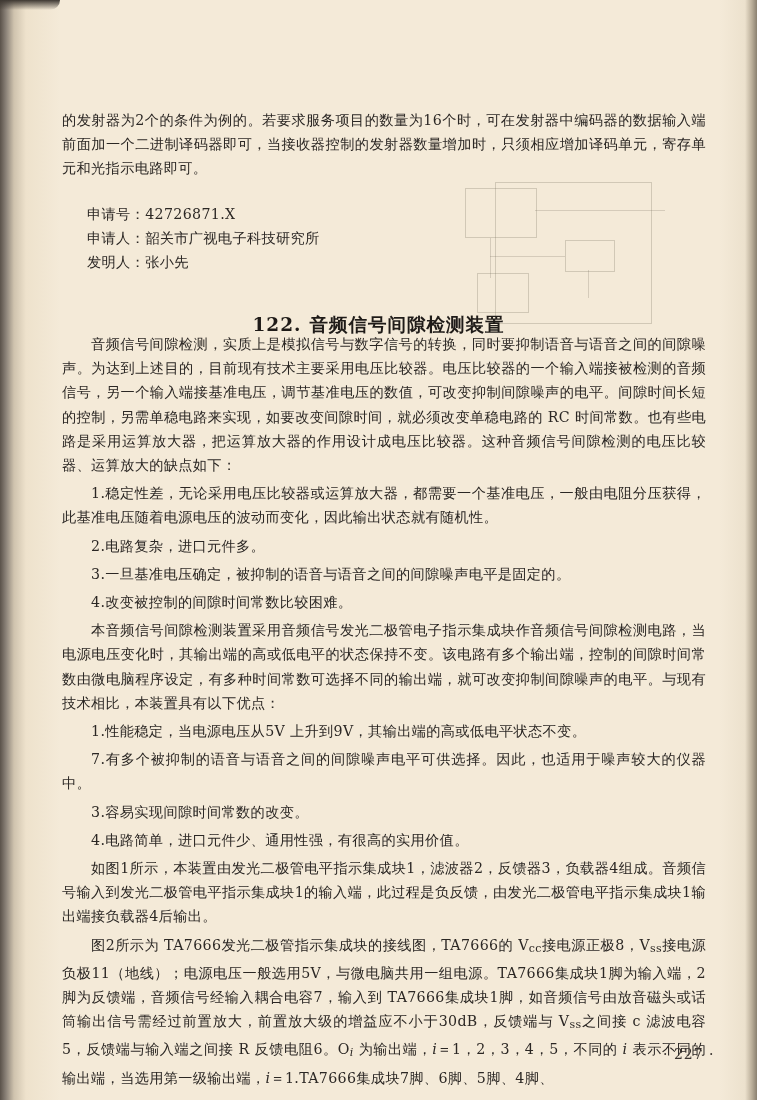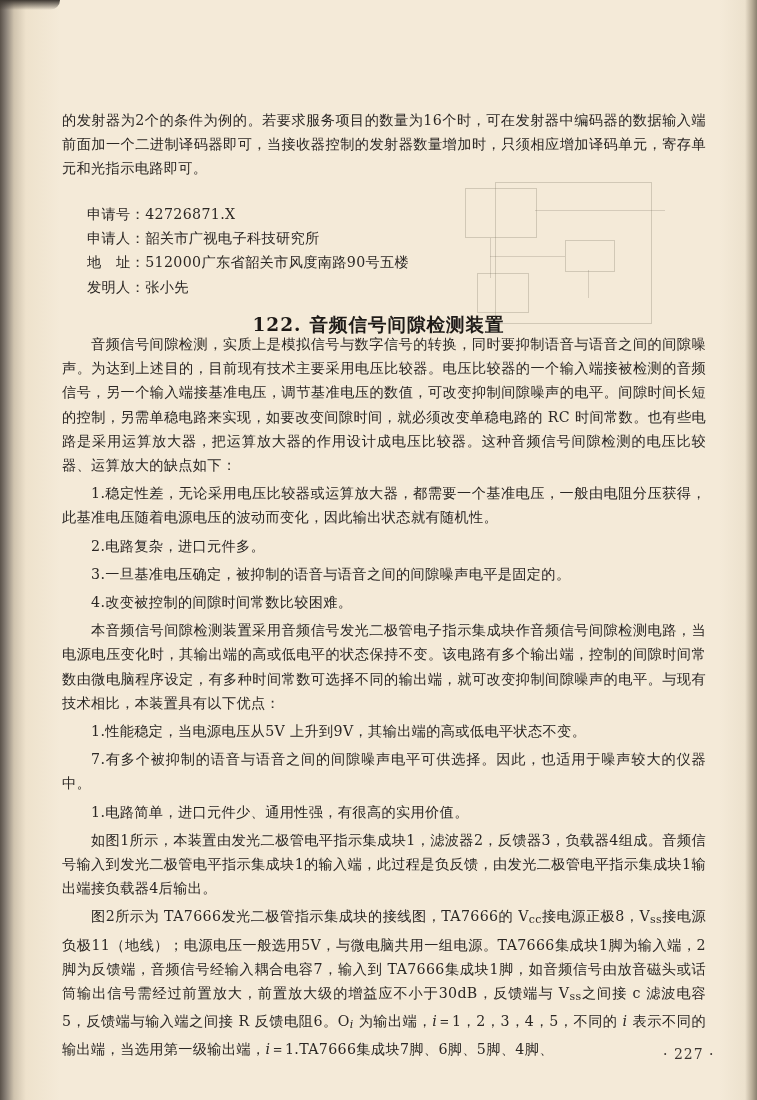--- a/index.html
+++ b/index.html
@@ -119,39 +119,37 @@
   </div>
 
   <div class="meta-block">
     <div class="meta-row">
       <span class="meta-label">申请号：</span><span>42726871.X</span>
     </div>
     <div class="meta-row">
       <span class="meta-label">申请人：</span><span>韶关市广视电子科技研究所</span>
     </div>
     <div class="meta-row">
-      <span class="meta-label">地　址：</span><span>512000广东省韶关市风度南路90号五楼</span>
-    </div>
-    <div class="meta-row">
       <span class="meta-label">发明人：</span><span>张小先</span>
     </div>
   </div>
 
   <div class="title">
     <span class="num">122.</span><span>音频信号间隙检测装置</span>
   </div>
 
   <div class="text-block" style="top:328px;">
     <p class="para indent">音频信号间隙检测，实质上是模拟信号与数字信号的转换，同时要抑制语音与语音之间的间隙噪声。为达到上述目的，目前现有技术主要采用电压比较器。电压比较器的一个输入端接被检测的音频信号，另一个输入端接基准电压，调节基准电压的数值，可改变抑制间隙噪声的电平。间隙时间长短的控制，另需单稳电路来实现，如要改变间隙时间，就必须改变单稳电路的 RC 时间常数。也有些电路是采用运算放大器，把运算放大器的作用设计成电压比较器。这种音频信号间隙检测的电压比较器、运算放大的缺点如下：</p>
     <p class="para indent">1.稳定性差，无论采用电压比较器或运算放大器，都需要一个基准电压，一般由电阻分压获得，此基准电压随着电源电压的波动而变化，因此输出状态就有随机性。</p>
     <p class="para indent">2.电路复杂，进口元件多。</p>
     <p class="para indent">3.一旦基准电压确定，被抑制的语音与语音之间的间隙噪声电平是固定的。</p>
     <p class="para indent">4.改变被控制的间隙时间常数比较困难。</p>
     <p class="para indent">本音频信号间隙检测装置采用音频信号发光二极管电子指示集成块作音频信号间隙检测电路，当电源电压变化时，其输出端的高或低电平的状态保持不变。该电路有多个输出端，控制的间隙时间常数由微电脑程序设定，有多种时间常数可选择不同的输出端，就可改变抑制间隙噪声的电平。与现有技术相比，本装置具有以下优点：</p>
     <p class="para indent">1.性能稳定，当电源电压从5V 上升到9V，其输出端的高或低电平状态不变。</p>
     <p class="para indent">7.有多个被抑制的语音与语音之间的间隙噪声电平可供选择。因此，也适用于噪声较大的仪器中。</p>
-    <p class="para indent">1.电路简单，进口元件少、通用性强，有很高的实用价值。</p>
+    <p class="para indent">3.容易实现间隙时间常数的改变。</p>
+    <p class="para indent">4.电路简单，进口元件少、通用性强，有很高的实用价值。</p>
     <p class="para indent">如图1所示，本装置由发光二极管电平指示集成块1，滤波器2，反馈器3，负载器4组成。音频信号输入到发光二极管电平指示集成块1的输入端，此过程是负反馈，由发光二极管电平指示集成块1输出端接负载器4后输出。</p>
     <p class="para indent"><span>图2所示为 TA7666发光二极管指示集成块的接线图，TA7666的 V</span><sub class="small">cc</sub><span>接电源正极8，V</span><sub class="small">ss</sub><span>接电源负极11（地线）；电源电压一般选用5V，与微电脑共用一组电源。TA7666集成块1脚为输入端，2脚为反馈端，音频信号经输入耦合电容7，输入到 TA7666集成块1脚，如音频信号由放音磁头或话筒输出信号需经过前置放大，前置放大级的增益应不小于30dB，反馈端与 V</span><sub class="small">ss</sub><span>之间接 c 滤波电容5，反馈端与输入端之间接 R 反馈电阻6。O</span><sub class="small ital">i</sub><span> 为输出端，</span><span class="ital">i</span><span>＝1，2，3，4，5，不同的 </span><span class="ital">i</span><span> 表示不同的输出端，当选用第一级输出端，</span><span class="ital">i</span><span>＝1.TA7666集成块7脚、6脚、5脚、4脚、</span></p>
   </div>
 
   <div class="page-number">· 227 ·</div>
 </div>
 
 </body></html>

